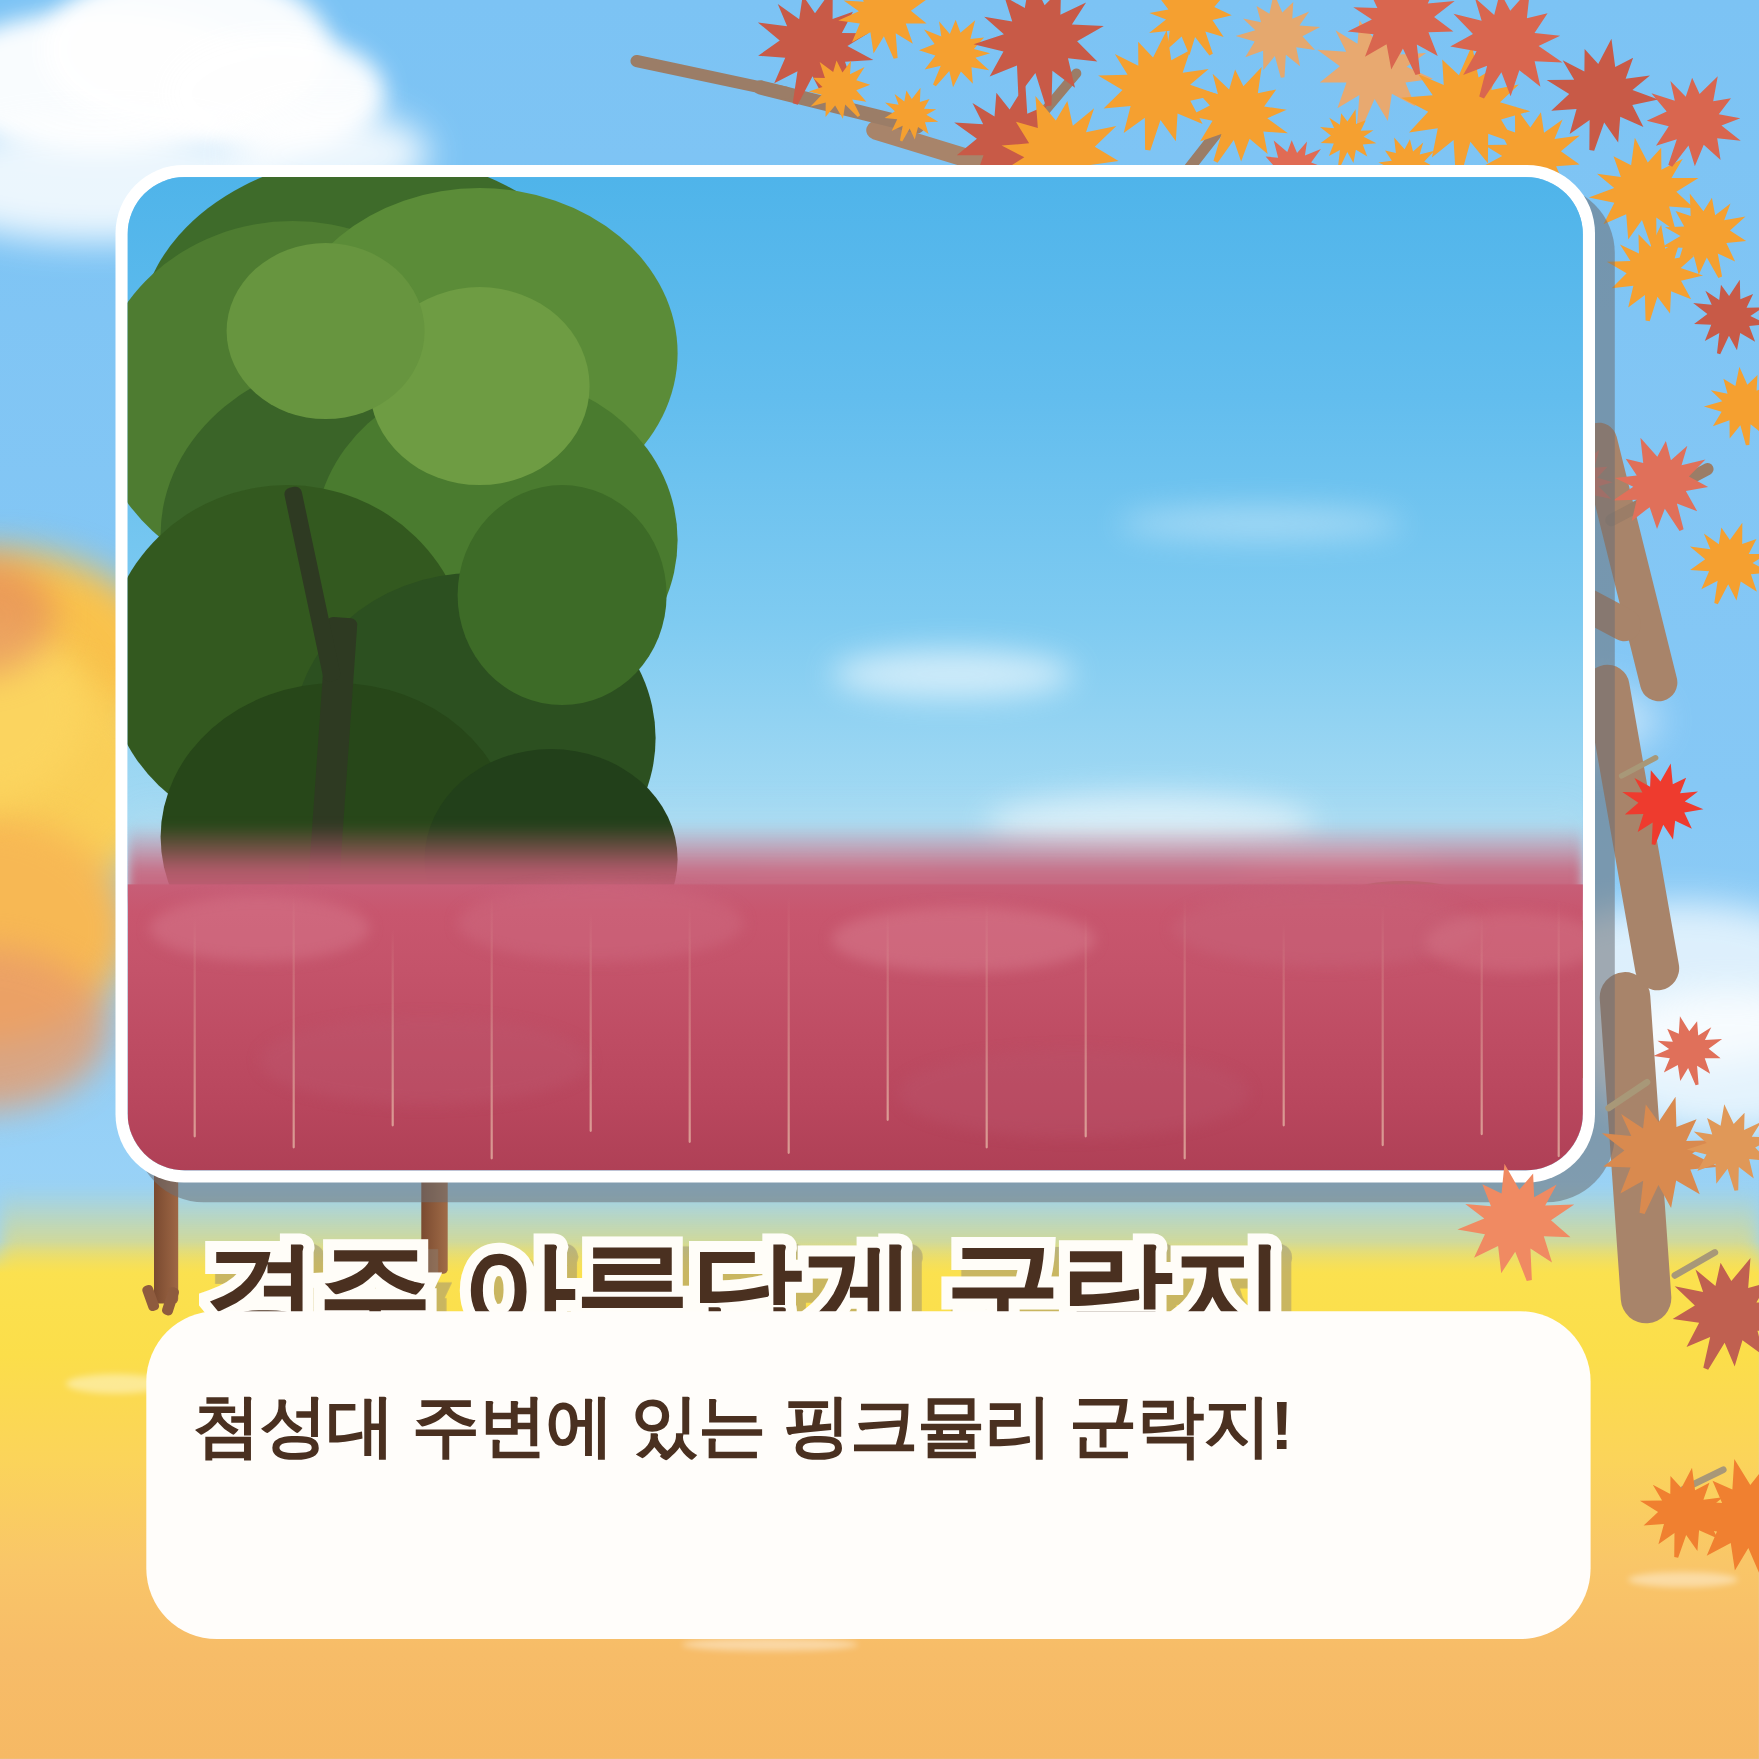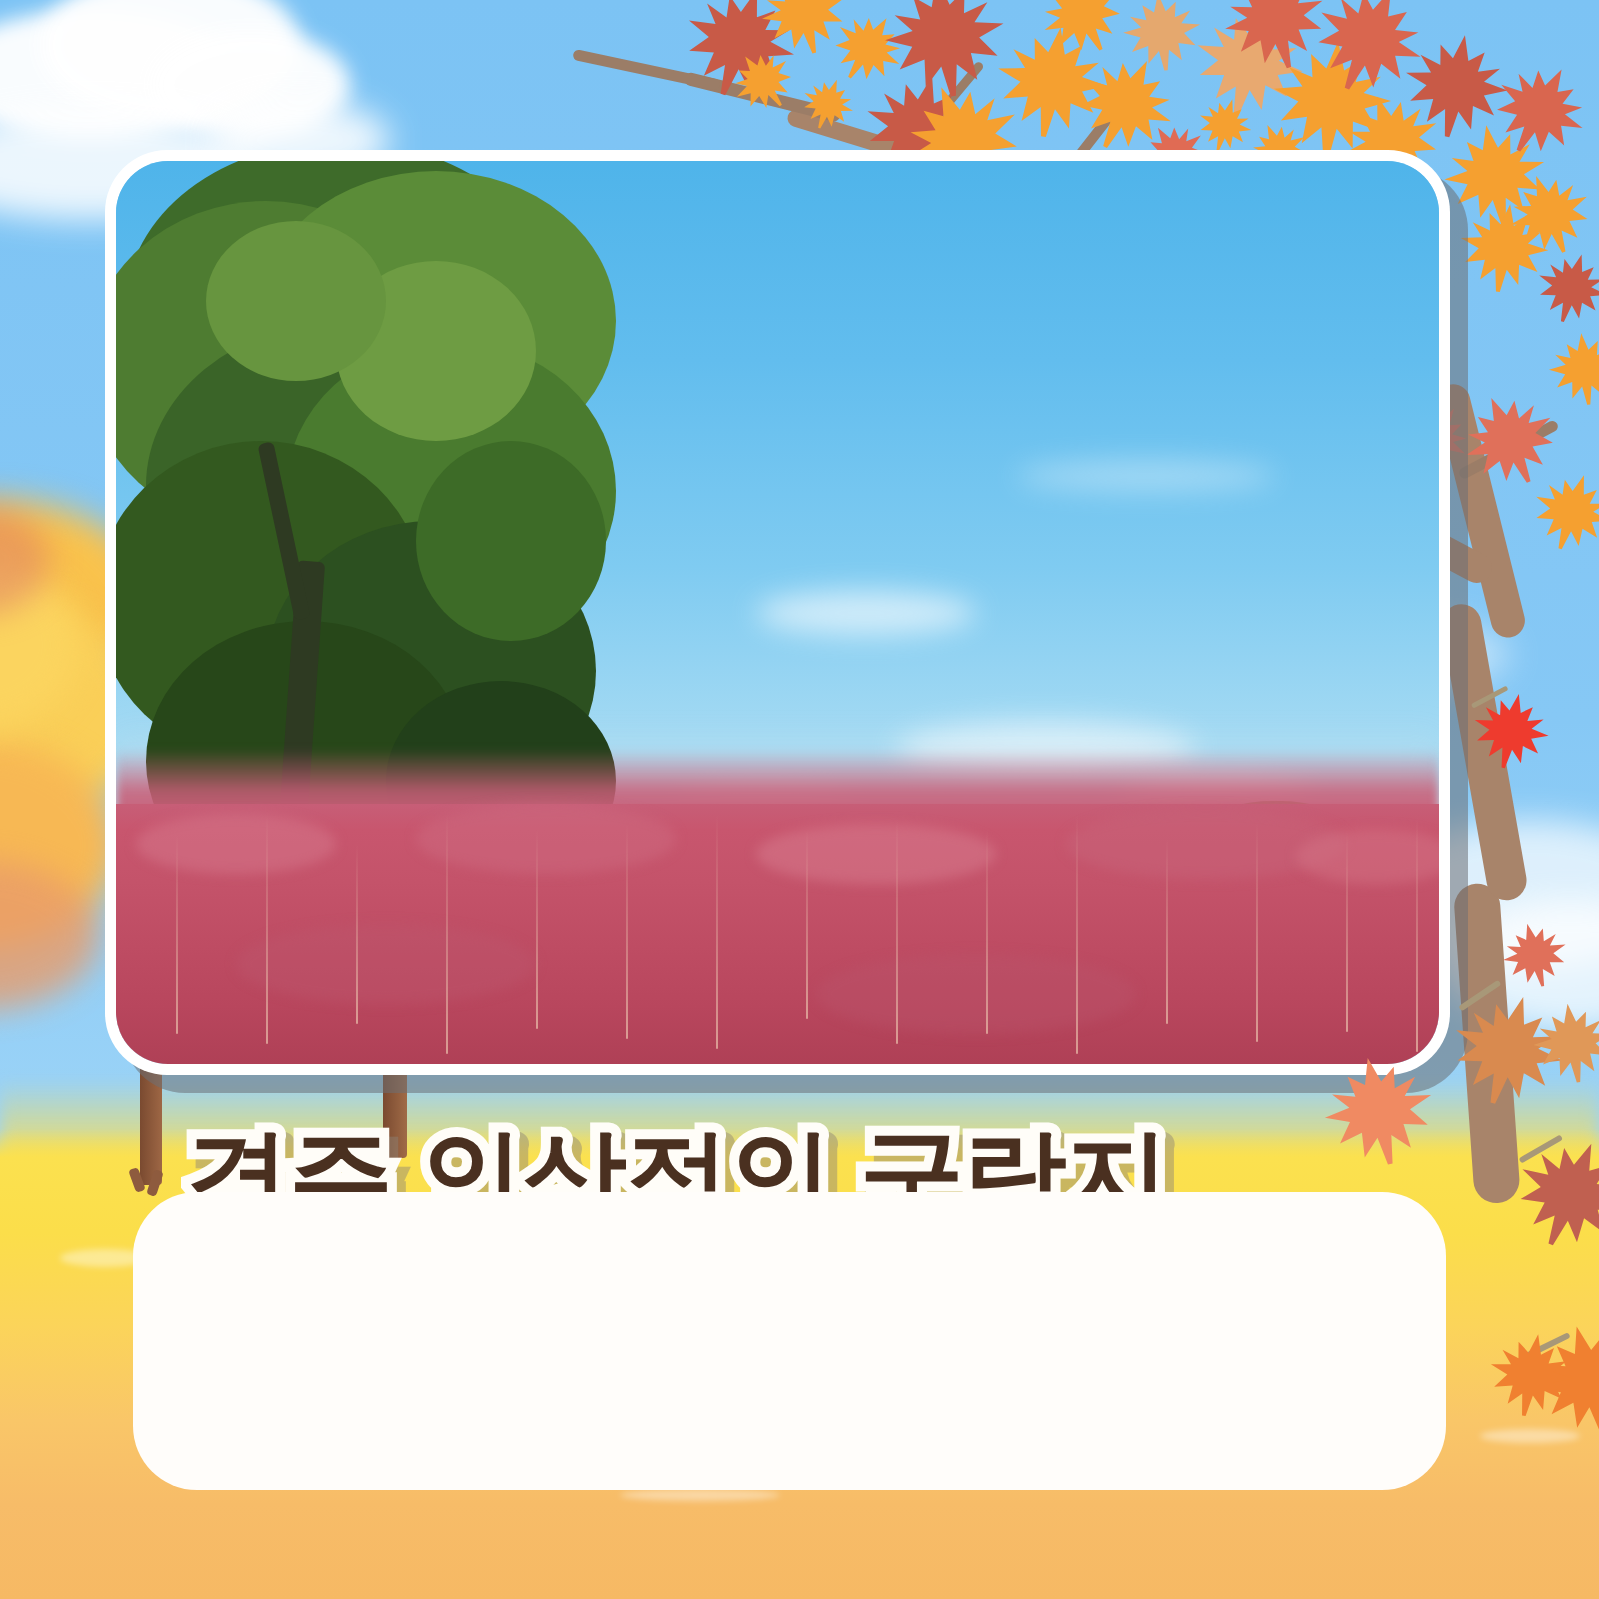--- a/index.html
+++ b/index.html
@@ -431,18 +431,19 @@
         </svg>
       </div>
     <div class="stem" style="left:1528px;top:1352px;width:46px;height:6px;transform:rotate(-26deg);"></div>
     <div class="maple" style="left:1486px;top:1330px;width:90px;height:90px;transform:rotate(10deg);">
       <svg width="90" height="90">
           <use href="#mapleleaf" fill="#F08030"></use>
         </svg>
       </div>
   </div>
 
-  <div id="title">경주 인상적인 군락지</div>
+  <div id="title">경주 아름답게 군락지</div>
 
   <div id="caption-card">
+    <div class="cap-line" id="cap-line-1">첨성대 주변에 있는 핑크뮬리 군락지!</div>
   </div>
 
 </div>
 
 </body></html>

